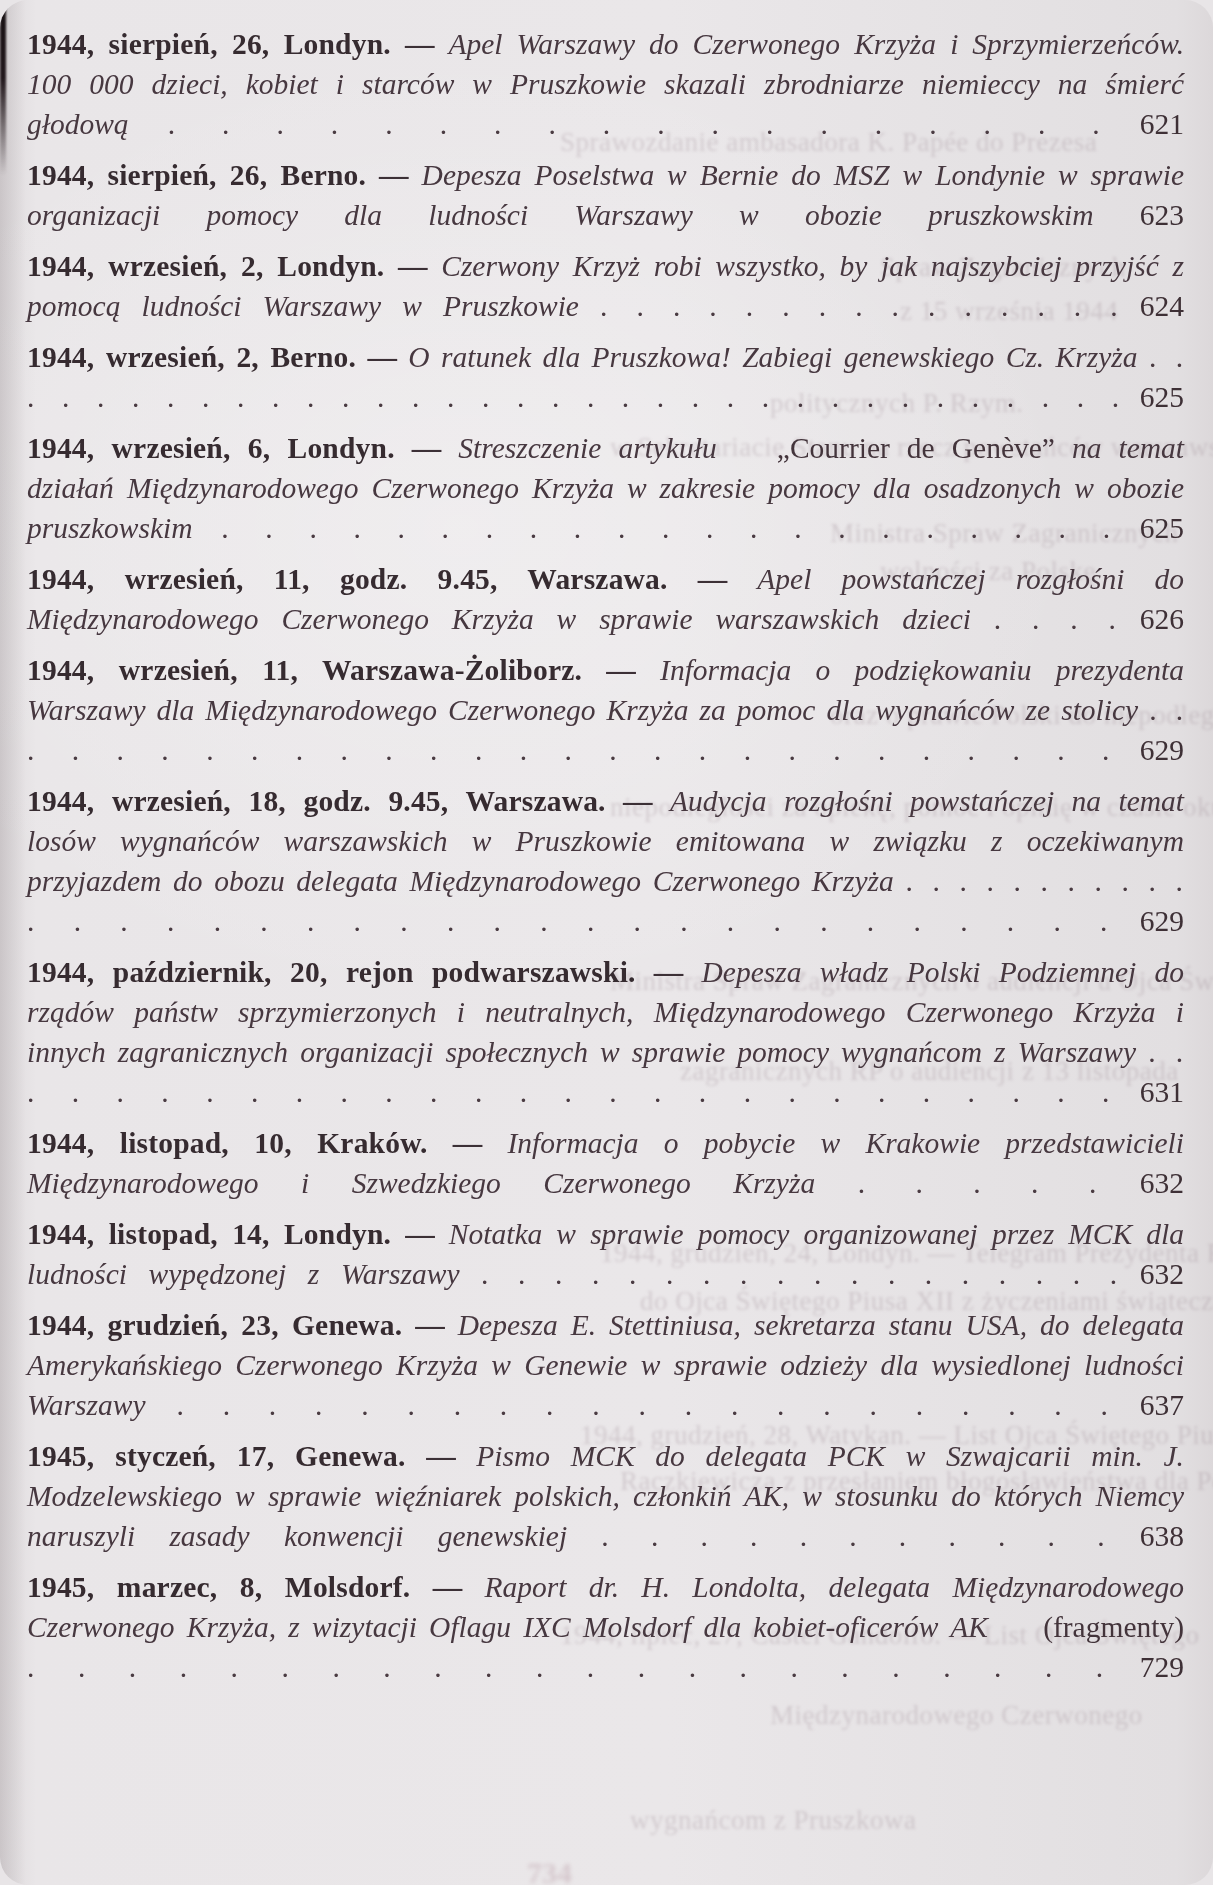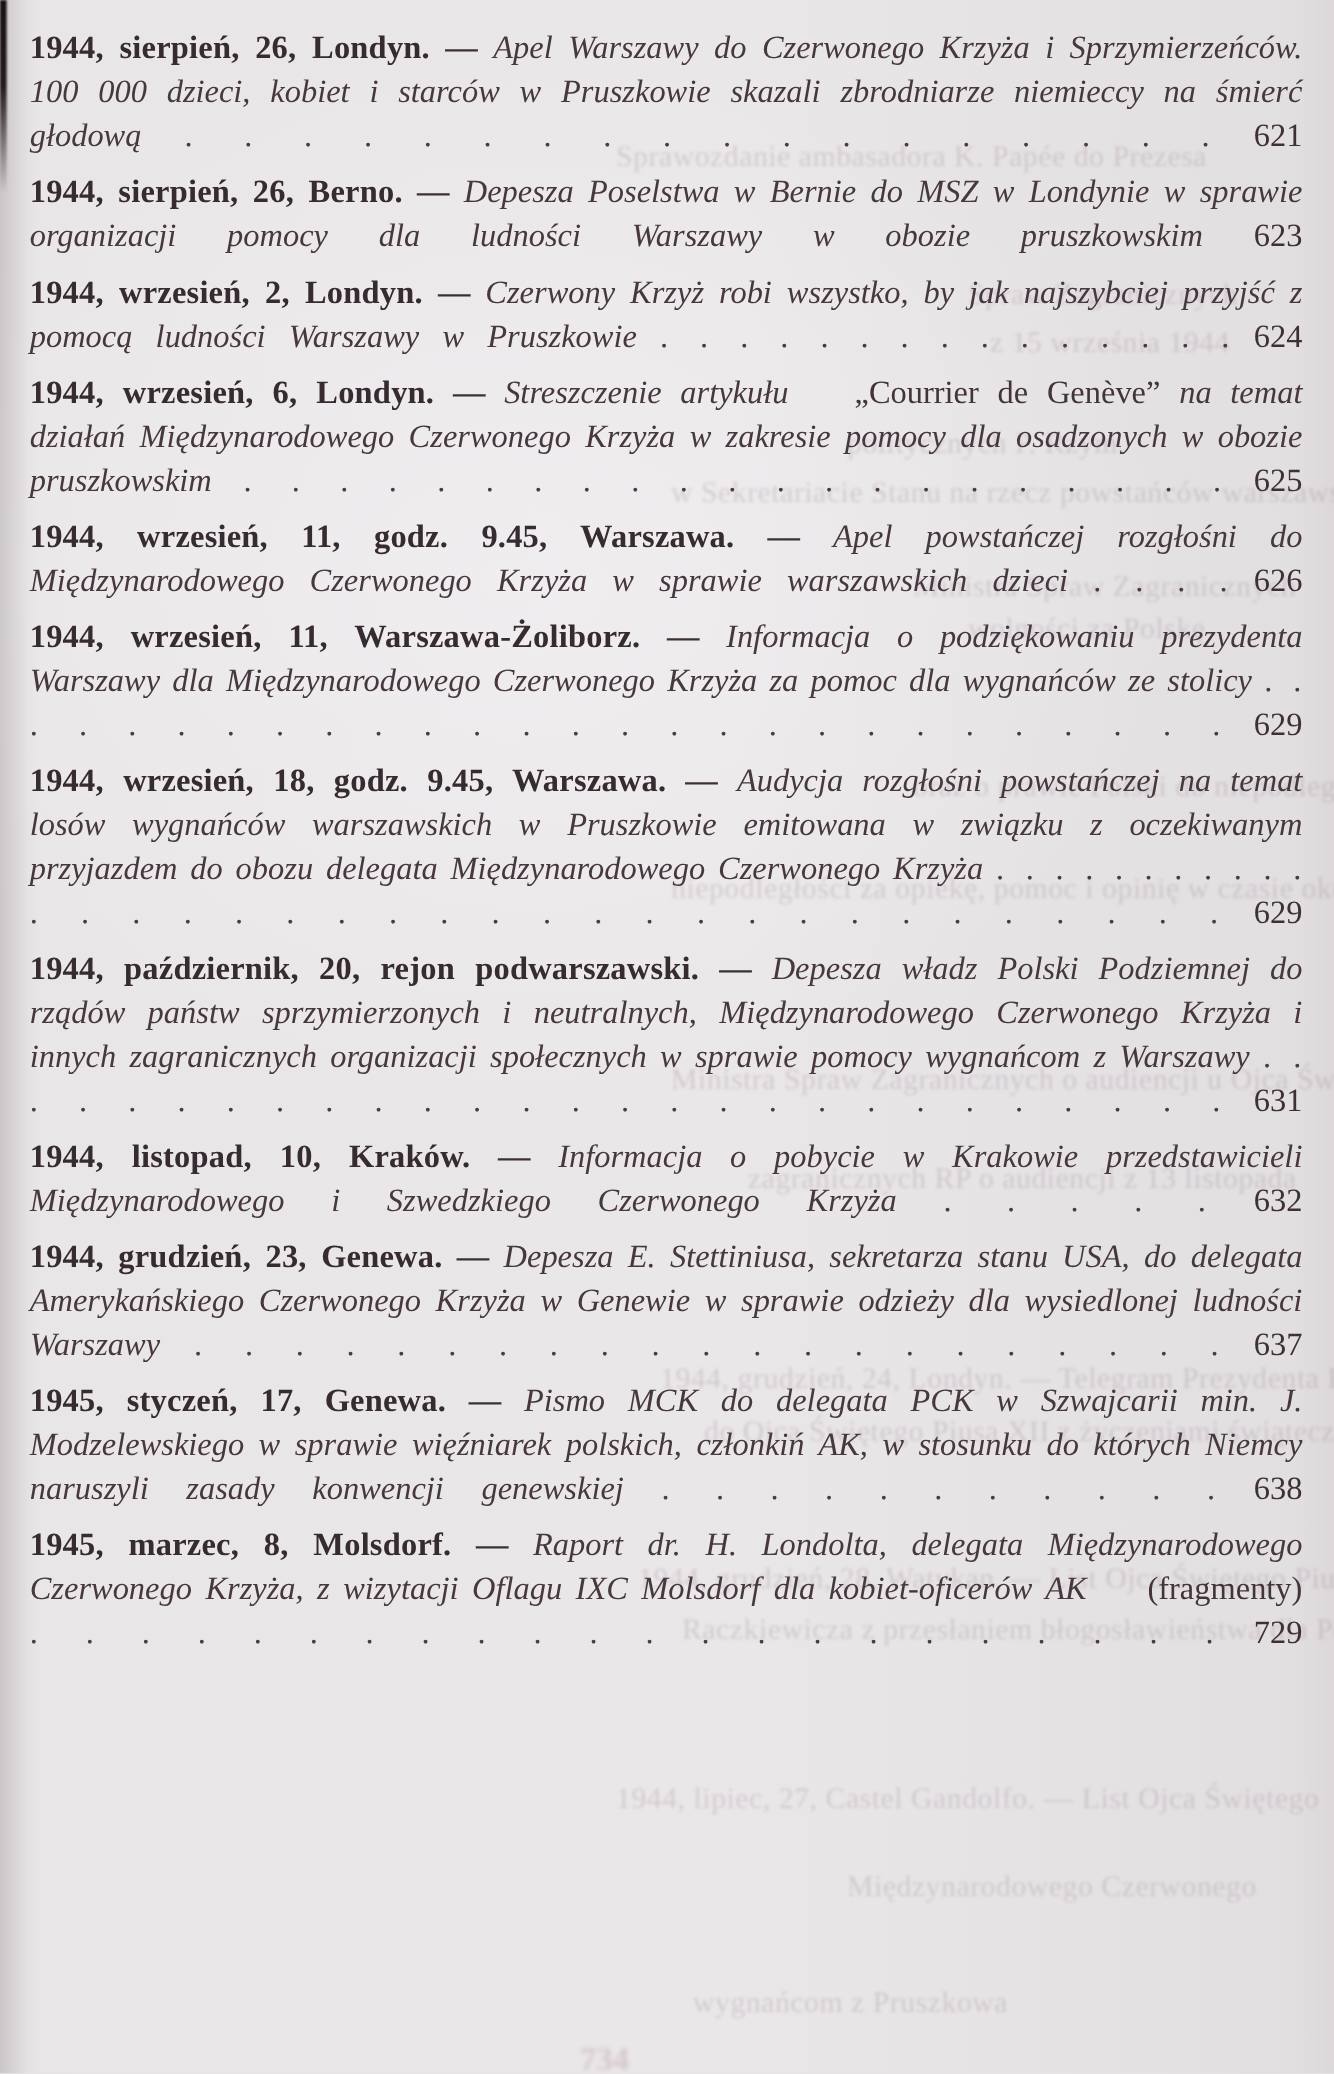--- a/index.html
+++ b/index.html
@@ -7,20 +7,21 @@
     width:1213px;height:1885px;overflow:hidden;
     font-family:"Liberation Serif","DejaVu Serif",serif;
     background:#e8e5e7;
   }
   .page{
     position:relative;width:1213px;height:1885px;overflow:hidden;
     background:
       radial-gradient(ellipse 900px 700px at 38% 28%, rgba(255,255,255,0.28), rgba(255,255,255,0) 70%),
       linear-gradient(90deg,#ddd9db 0%,#e9e6e8 3%,#eae7e9 55%,#e2dfe1 97%,#dcd8da 100%),
       linear-gradient(180deg,#e7e4e6 0%,#e9e6e8 50%,#e3e0e2 100%);
+    border-radius: 28px;
   }
   
   .edge-mark{
     position:absolute;left:0;top:0;width:6px;height:175px;
     background:linear-gradient(180deg,#171013 0%,#241a1e 45%,rgba(36,26,30,0) 100%);
     filter:blur(0.8px);
   }
   .edge-shadow{
     position:absolute;left:0;top:0;bottom:0;width:26px;
     background:linear-gradient(90deg,rgba(40,25,32,0.10),rgba(40,25,32,0));
@@ -78,24 +79,26 @@
       <div class="ghost" style="left: 580px; top: 1420px;">1944, grudzień, 28, Watykan. — List Ojca Świętego Piusa XII</div>
       <div class="ghost" style="left: 620px; top: 1466px;">Raczkiewicza z przesłaniem błogosławieństwa dla Polski</div>
       <div class="ghost" style="left: 560px; top: 1620px;">1944, lipiec, 27, Castel Gandolfo. — List Ojca Świętego</div>
       <div class="ghost" style="left: 770px; top: 1700px;">Międzynarodowego Czerwonego</div>
       <div class="ghost" style="left: 630px; top: 1805px;">wygnańcom z Pruszkowa</div>
     </div>
   <div class="toc">
       <p class="entry"><span class="date">1944, sierpień, 26, Londyn.</span> <span class="dash">—</span> <span class="seg-i">Apel Warszawy do Czerwonego Krzyża i Sprzymierzeńców. 100 000 dzieci, kobiet i starców w Pruszkowie skazali zbrodniarze niemieccy na śmierć głodową</span> <span class="dots">. . . . . . . . . . . . . . . . . .</span> <span class="pnum">621</span></p>
       <p class="entry"><span class="date">1944, sierpień, 26, Berno.</span> <span class="dash">—</span> <span class="seg-i">Depesza Poselstwa w Bernie do MSZ w Londynie w sprawie organizacji pomocy dla ludności Warszawy w obozie pruszkowskim</span> <span class="pnum">623</span></p>
       <p class="entry"><span class="date">1944, wrzesień, 2, Londyn.</span> <span class="dash">—</span> <span class="seg-i">Czerwony Krzyż robi wszystko, by jak najszybciej przyjść z pomocą ludności Warszawy w Pruszkowie</span> <span class="dots">. . . . . . . . . . . . . . .</span> <span class="pnum">624</span></p>
+      <p class="entry"><span class="date">1944, wrzesień, 2, Berno.</span> <span class="dash">—</span> <span class="seg-i">O ratunek dla Pruszkowa! Zabiegi genewskiego Cz. Krzyża</span> <span class="dots">. . . . . . . . . . . . . . . . . . . . . . . . . . . . . . . . . .</span> <span class="pnum">625</span></p>
       <p class="entry"><span class="date">1944, wrzesień, 6, Londyn.</span> <span class="dash">—</span> <span class="seg-i">Streszczenie artykułu </span><span class="seg-r">„Courrier de Genève”</span><span class="seg-i"> na temat działań Międzynarodowego Czerwonego Krzyża w zakresie pomocy dla osadzonych w obozie pruszkowskim</span> <span class="dots">. . . . . . . . . . . . . . . . . . . . .</span> <span class="pnum">625</span></p>
       <p class="entry"><span class="date">1944, wrzesień, 11, godz. 9.45, Warszawa.</span> <span class="dash">—</span> <span class="seg-i">Apel powstańczej rozgłośni do Międzynarodowego Czerwonego Krzyża w sprawie warszawskich dzieci</span> <span class="dots">. . . .</span> <span class="pnum">626</span></p>
       <p class="entry"><span class="date">1944, wrzesień, 11, Warszawa-Żoliborz.</span> <span class="dash">—</span> <span class="seg-i">Informacja o podziękowaniu prezydenta Warszawy dla Międzynarodowego Czerwonego Krzyża za pomoc dla wygnańców ze stolicy</span> <span class="dots">. . . . . . . . . . . . . . . . . . . . . . . . . . .</span> <span class="pnum">629</span></p>
       <p class="entry"><span class="date">1944, wrzesień, 18, godz. 9.45, Warszawa.</span> <span class="dash">—</span> <span class="seg-i">Audycja rozgłośni powstańczej na temat losów wygnańców warszawskich w Pruszkowie emitowana w związku z oczekiwanym przyjazdem do obozu delegata Międzynarodowego Czerwonego Krzyża</span> <span class="dots">. . . . . . . . . . . . . . . . . . . . . . . . . . . . . . . . . . .</span> <span class="pnum">629</span></p>
       <p class="entry"><span class="date">1944, październik, 20, rejon podwarszawski.</span> <span class="dash">—</span> <span class="seg-i">Depesza władz Polski Podziemnej do rządów państw sprzymierzonych i neutralnych, Międzynarodowego Czerwonego Krzyża i innych zagranicznych organizacji społecznych w sprawie pomocy wygnańcom z Warszawy</span> <span class="dots">. . . . . . . . . . . . . . . . . . . . . . . . . . .</span> <span class="pnum">631</span></p>
       <p class="entry"><span class="date">1944, listopad, 10, Kraków.</span> <span class="dash">—</span> <span class="seg-i">Informacja o pobycie w Krakowie przedstawicieli Międzynarodowego i Szwedzkiego Czerwonego Krzyża</span> <span class="dots">. . . . .</span> <span class="pnum">632</span></p>
+      <p class="entry"><span class="date">1944, listopad, 14, Londyn.</span> <span class="dash">—</span> <span class="seg-i">Notatka w sprawie pomocy organizowanej przez MCK dla ludności wypędzonej z Warszawy</span> <span class="dots">. . . . . . . . . . . . . . . . . .</span> <span class="pnum">632</span></p>
       <p class="entry"><span class="date">1944, grudzień, 23, Genewa.</span> <span class="dash">—</span> <span class="seg-i">Depesza E. Stettiniusa, sekretarza stanu USA, do delegata Amerykańskiego Czerwonego Krzyża w Genewie w sprawie odzieży dla wysiedlonej ludności Warszawy</span> <span class="dots">. . . . . . . . . . . . . . . . . . . . .</span> <span class="pnum">637</span></p>
       <p class="entry"><span class="date">1945, styczeń, 17, Genewa.</span> <span class="dash">—</span> <span class="seg-i">Pismo MCK do delegata PCK w Szwajcarii min. J. Modzelewskiego w sprawie więźniarek polskich, członkiń AK, w stosunku do których Niemcy naruszyli zasady konwencji genewskiej</span> <span class="dots">. . . . . . . . . . .</span> <span class="pnum">638</span></p>
       <p class="entry"><span class="date">1945, marzec, 8, Molsdorf.</span> <span class="dash">—</span> <span class="seg-i">Raport dr. H. Londolta, delegata Międzynarodowego Czerwonego Krzyża, z wizytacji Oflagu IXC Molsdorf dla kobiet-oficerów AK </span><span class="seg-r">(fragmenty)</span> <span class="dots">. . . . . . . . . . . . . . . . . . . . . .</span> <span class="pnum">729</span></p>
     </div>
   <div class="footer-ghost">734</div>
 </div>
 
 </body></html>

